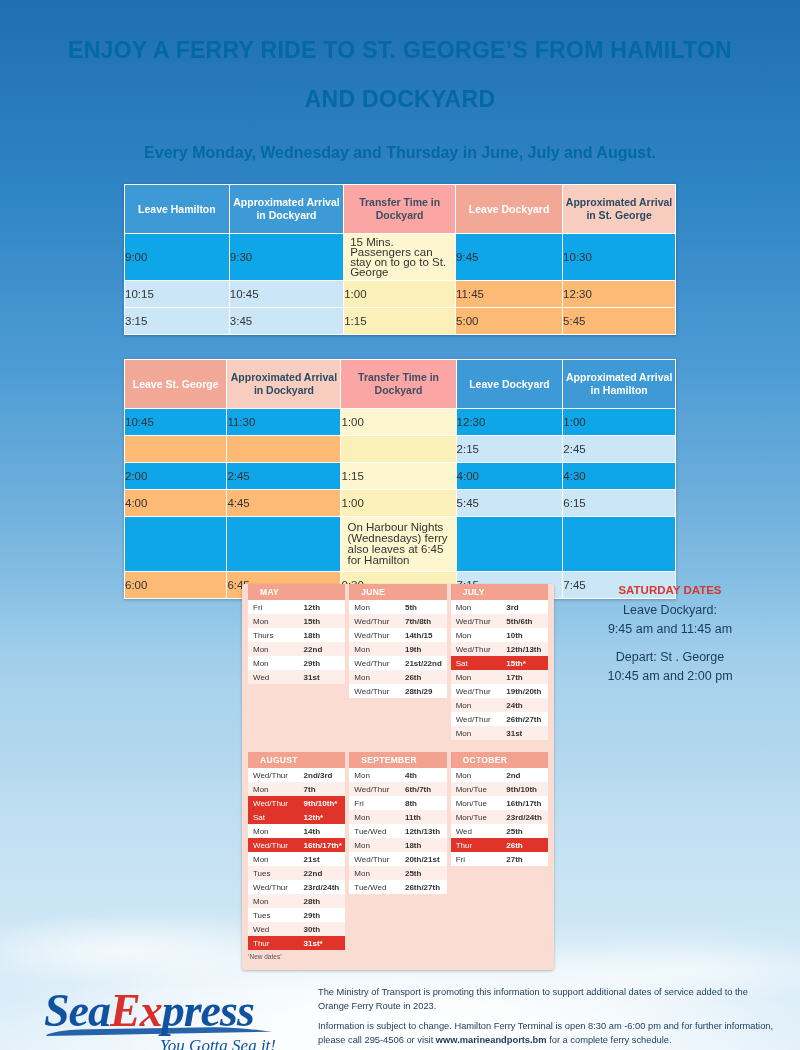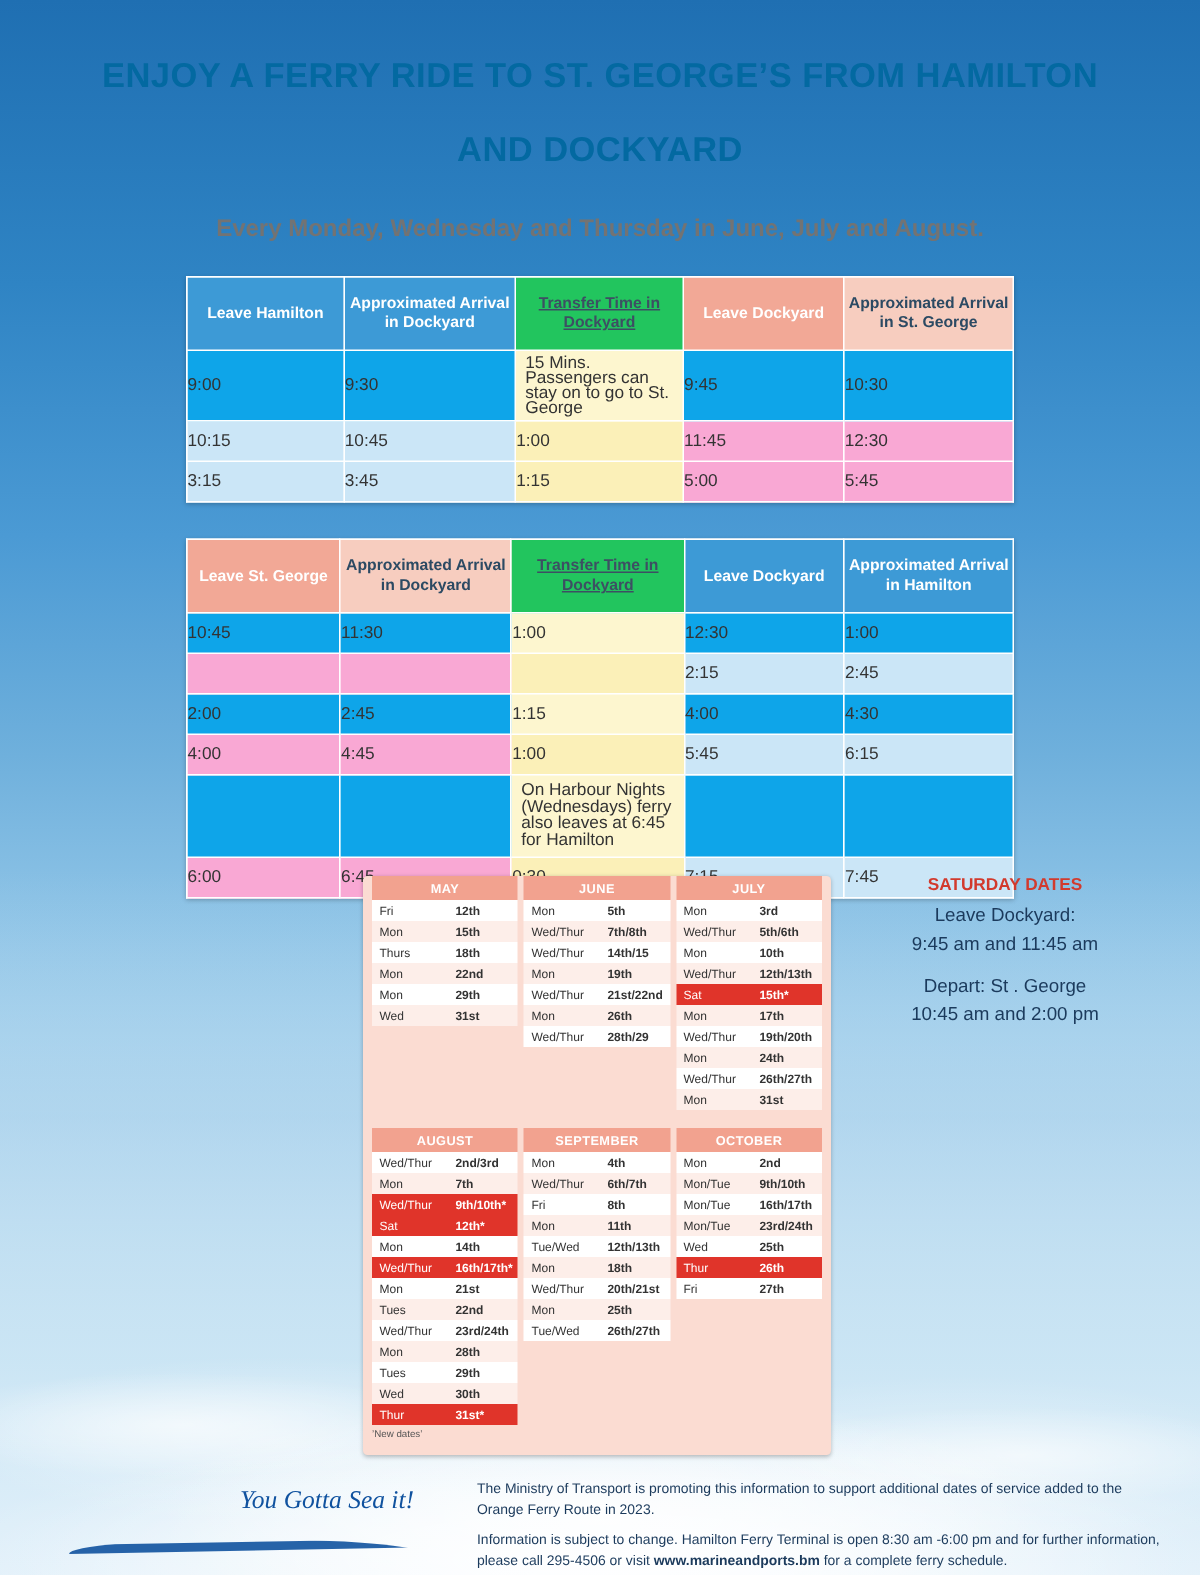--- a/index.html
+++ b/index.html
@@ -29,44 +29,44 @@
     pointer-events:none;
   }
   .content{position:relative;z-index:2;}
 
   h1.title{
     text-align:center;color:#0369a1;font-weight:bold;
     font-size:23px;line-height:49px;letter-spacing:.3px;
     margin:26px 40px 0 40px;
   }
   .subtitle{
-    text-align:center;color:#737373;font-weight:bold;font-size:16px;
+    text-align:center;color:#0369a1;font-weight:bold;font-size:16px;
     margin:20px 0 0 0;
   }
 
   
   .sched{
     width:552px;margin:22px auto 0 auto;border-collapse:collapse;
     background:#fff;box-shadow:0 1px 3px rgba(0,0,0,.25);
   }
   .sched td,.sched th{border:1px solid #fff;padding:0;}
   .sched thead th{
     color:#fff;font-size:10.5px;font-weight:bold;height:48px;line-height:13px;
     text-align:center;vertical-align:middle;
   }
   .h-blue{background:#3d9ad6;}
-  .h-yellow{background:#22c55e;color:#3d4f63 !important;text-decoration:underline;}
+  .h-yellow{background:#fca5a5;color:#3d4f63 !important;}
   .h-salmon{background:#f2a896;}
   .h-peach{background:#f7cdbf;}
   .sched tbody td{
     text-align:left;font-size:11.5px;color:#333;height:26px;vertical-align:middle;
   }
   .c-white{background:#0ea5e9;}
   .c-bluelite{background:#cbe6f7;}
-  .c-peach{background:#f9a8d4;margin-top:48px;}
+  .c-peach{background:#fdba74;margin-top:48px;}
   .c-yellowlite{background:#fdf6cf;}
   .c-yellowmid{background:#fbf0b8;}
   .note{
     font-size:8px;line-height:10px;color:#333;padding:3px 6px !important;
   }
   .note2{
     font-size:8.5px;line-height:11px;color:#333;padding:5px 6px !important;
   }
   .tall{height:44px;}
 
@@ -77,21 +77,21 @@
     box-shadow:0 1px 3px rgba(0,0,0,.25);
   }
   .ops-title{
     text-align:center;color:#e23b2e;font-weight:bold;font-size:11px;
     padding:8px 0 6px 0;letter-spacing:.2px;
   }
   .ops-grid{display:flex;gap:4px;padding:0 6px;}
   .ops-col{flex:1;}
   .mon-head{
     background:#f2a28f;color:#fff;font-size:8.5px;font-weight:bold;
-    text-align:center;padding:3px 0;letter-spacing:.3px;
+    padding:3px 12px;letter-spacing:.3px;
   }
   .row{display:flex;font-size:8px;color:#333;padding:2.5px 0 2.5px 0;background:#fff;}
   .row.alt{background:#fdeee9;}
   .row .d{flex:0 0 52%;padding-left:5px;}
   .row .n{flex:1;font-weight:bold;}
   .row.hl{background:#e0342a;color:#fff;}
   .row.hl .d,.row.hl .n{color:#fff;}
   .newdates{font-size:6.5px;color:#555;padding:3px 0 0 6px;}
   .ops-gap{height:12px;}
 
@@ -470,20 +470,21 @@
   <div class="sat">
     <div class="sat-title">SATURDAY DATES</div>
     <div class="sat-line">Leave Dockyard:</div>
     <div class="sat-line">9:45 am and 11:45 am</div>
     <div class="sat-sp"></div>
     <div class="sat-line">Depart:  St . George</div>
     <div class="sat-line">10:45  am and 2:00 pm</div>
   </div>
 
   <div class="logo">
+    <div class="word"><span>Sea</span><span class="ex">Ex</span><span>press</span></div>
     <div class="swoosh"></div>
     <div class="tag">You Gotta Sea it!</div>
   </div>
 
   <div class="footnote">
     <p>The Ministry of Transport is promoting this information to support additional dates of service added to the Orange Ferry Route in 2023.</p>
     <p><span>Information is subject to change. Hamilton Ferry Terminal is open 8:30 am -6:00 pm and for further information, please call 295-4506 or visit </span><b>www.marineandports.bm</b><span> for a complete ferry schedule.</span></p>
 
   </div>
 

